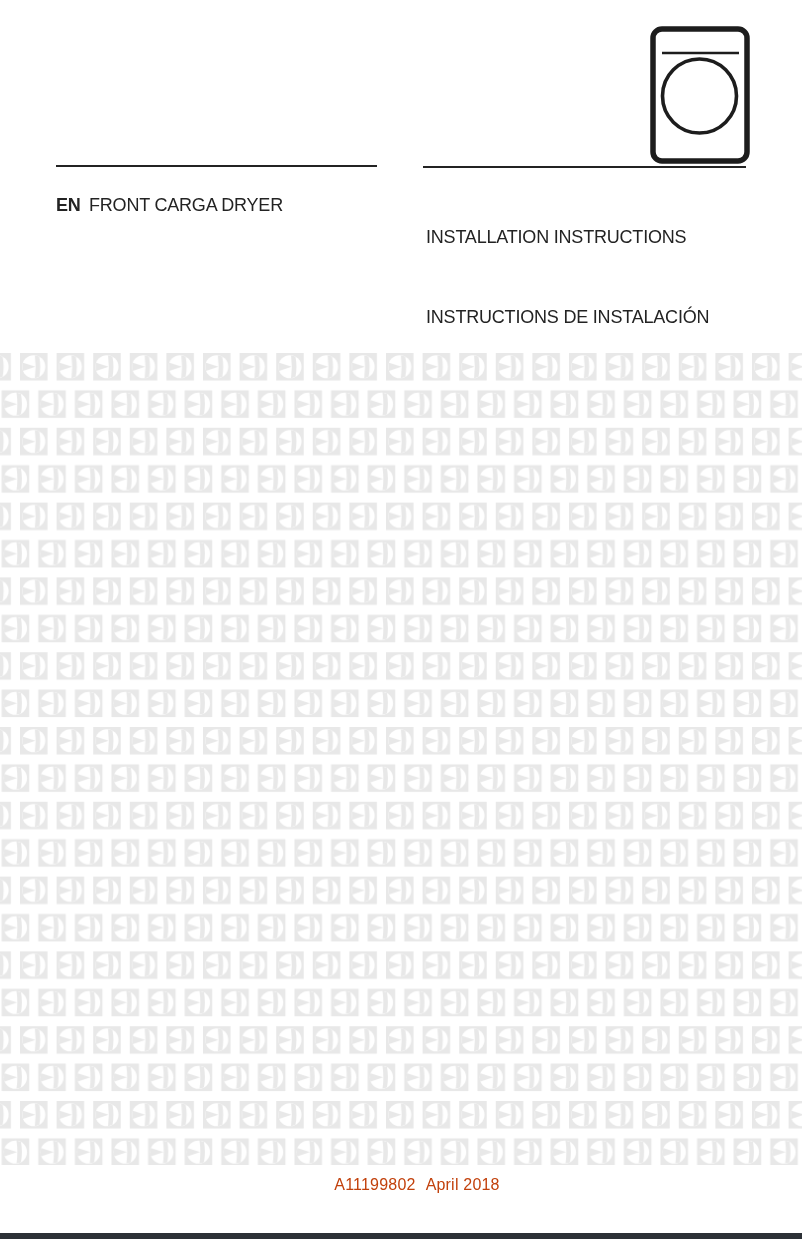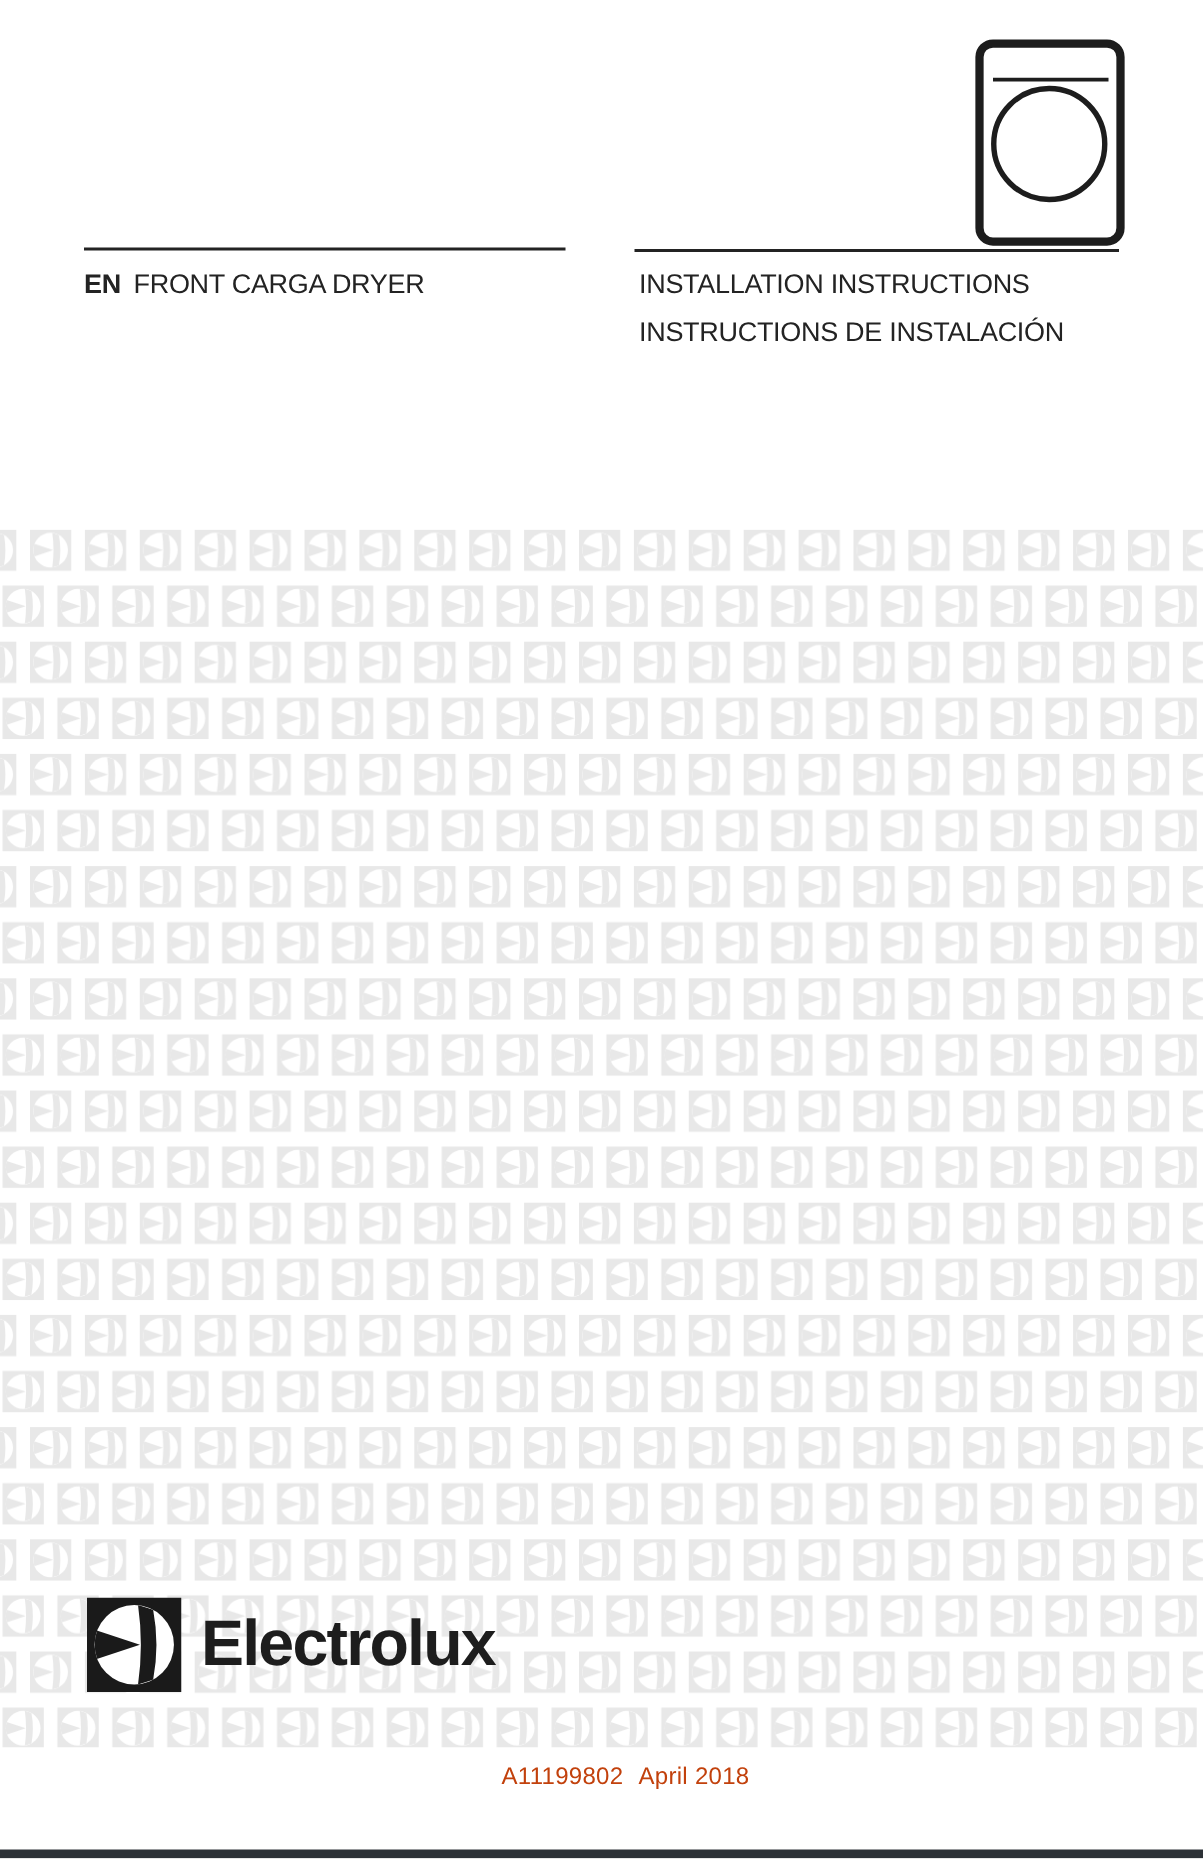--- a/index.html
+++ b/index.html
@@ -48,22 +48,22 @@
   .title-row {
     display: flex;
     align-items: baseline;
     height: 32px;
     line-height: 32px;
     font-size: 18px;
     letter-spacing: -0.2px;
     white-space: nowrap;
   }
   .lang-code { width: 33px; flex: 0 0 33px; }
-  .lang-code.bold { font-weight: bold; }
-  .titles-right .title-row { display: block; }
+  .lang-code.bold { font-weight: bold; margin-top: 16px; }
+  .titles-right .title-row { display: block; margin-top: 48px; }
 
   .logo {
     position: absolute;
     left: 58px;
     top: 1065px;
     display: flex;
     align-items: center;
   }
   .logo-mark-svg { display: block; color: #1a1a1a; }
   .wordmark {
@@ -136,26 +136,20 @@
       <span class="lang-code bold">EN</span>
       <span>FRONT CARGA DRYER</span>
     </div>
   </div>
 
   <div class="titles-right">
     <div class="title-row">INSTALLATION INSTRUCTIONS</div>
     <div class="title-row">INSTRUCTIONS DE INSTALACIÓN</div>
   </div>
 
-  <div class="logo">
-    <svg class="logo-mark-svg" width="63" height="63" viewBox="0 0 100 100" xmlns="http://www.w3.org/2000/svg">
-      <use href="#lux-mark"></use>
-    </svg>
-    <span class="wordmark">Electrolux</span>
-  </div>
 
   <div class="doc-footer">
     <span>A11199802</span><span class="sep"></span><span>April 2018</span>
   </div>
 
   <div class="bottom-bar"></div>
 
 </div>
 
 </body></html>

